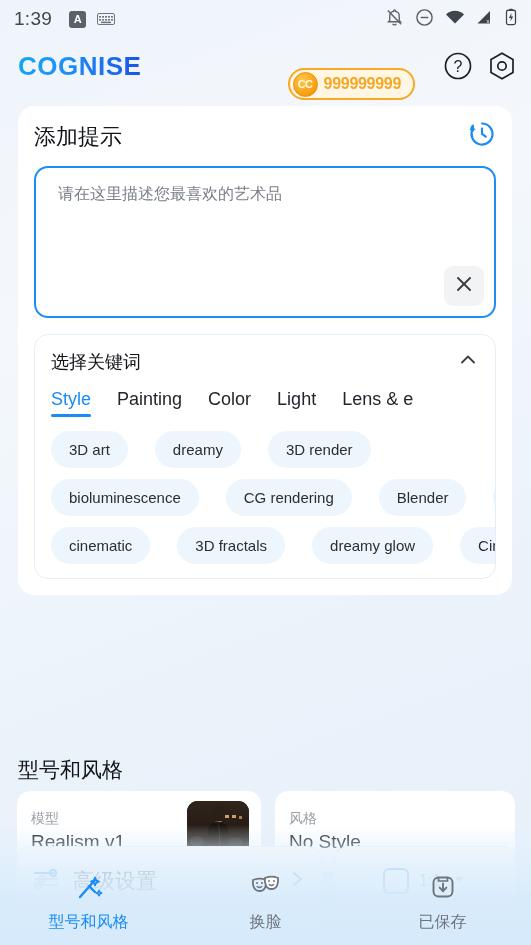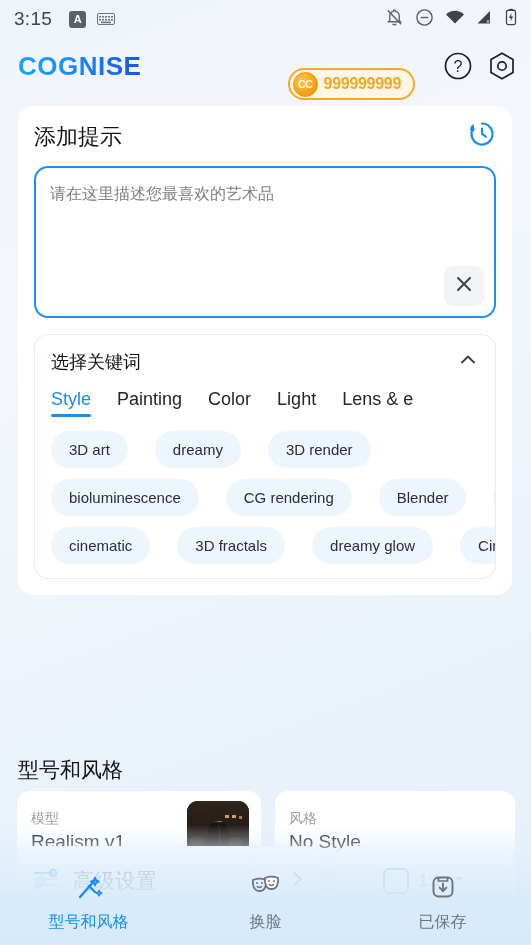--- a/index.html
+++ b/index.html
@@ -86,21 +86,21 @@
     display: flex; align-items: flex-end; justify-content: space-between;
     margin-bottom: 14px;
   }
   .card-title { font-size: 22px; color: #121418; font-weight: 500; }
 
   .prompt-box {
     position: relative;
     border: 2px solid #1e8ef6;
     border-radius: 14px;
     height: 152px;
-    padding: 16px 14px;
+    padding: 16px 22px;
   }
   .prompt-placeholder { font-size: 16px; color: #7a7f87; }
   .clear-btn {
     position: absolute; right: 10px; bottom: 10px;
     width: 40px; height: 40px; border-radius: 9px;
     background: #f2f3f5;
     display: flex; align-items: center; justify-content: center;
   }
 
   
@@ -204,21 +204,21 @@
     flex: 1; display: flex; flex-direction: column;
     align-items: center; gap: 5px;
   }
   .nav-label { font-size: 16px; color: #6d747c; }
   .nav-item.active .nav-label { color: #1a8cf5; }
 </style>
 </head>
 <body>
 
 <div class="statusbar">
-  <div class="sb-time">3:15</div>
+  <div class="sb-time">1:39</div>
   <div class="sb-left-icons">
     <div class="badge-a">A</div>
     <span class="kbd-icon">
       <svg width="18" height="12" viewBox="0 0 18 12">
           <rect x="0.5" y="0.5" width="17" height="11" rx="1.5" fill="none" stroke="#70767d"></rect>
           <g fill="#70767d">
             <rect x="2" y="3" width="2" height="1.6"></rect>
             <rect x="5" y="3" width="2" height="1.6"></rect>
             <rect x="8" y="3" width="2" height="1.6"></rect>
             <rect x="11" y="3" width="2" height="1.6"></rect>

